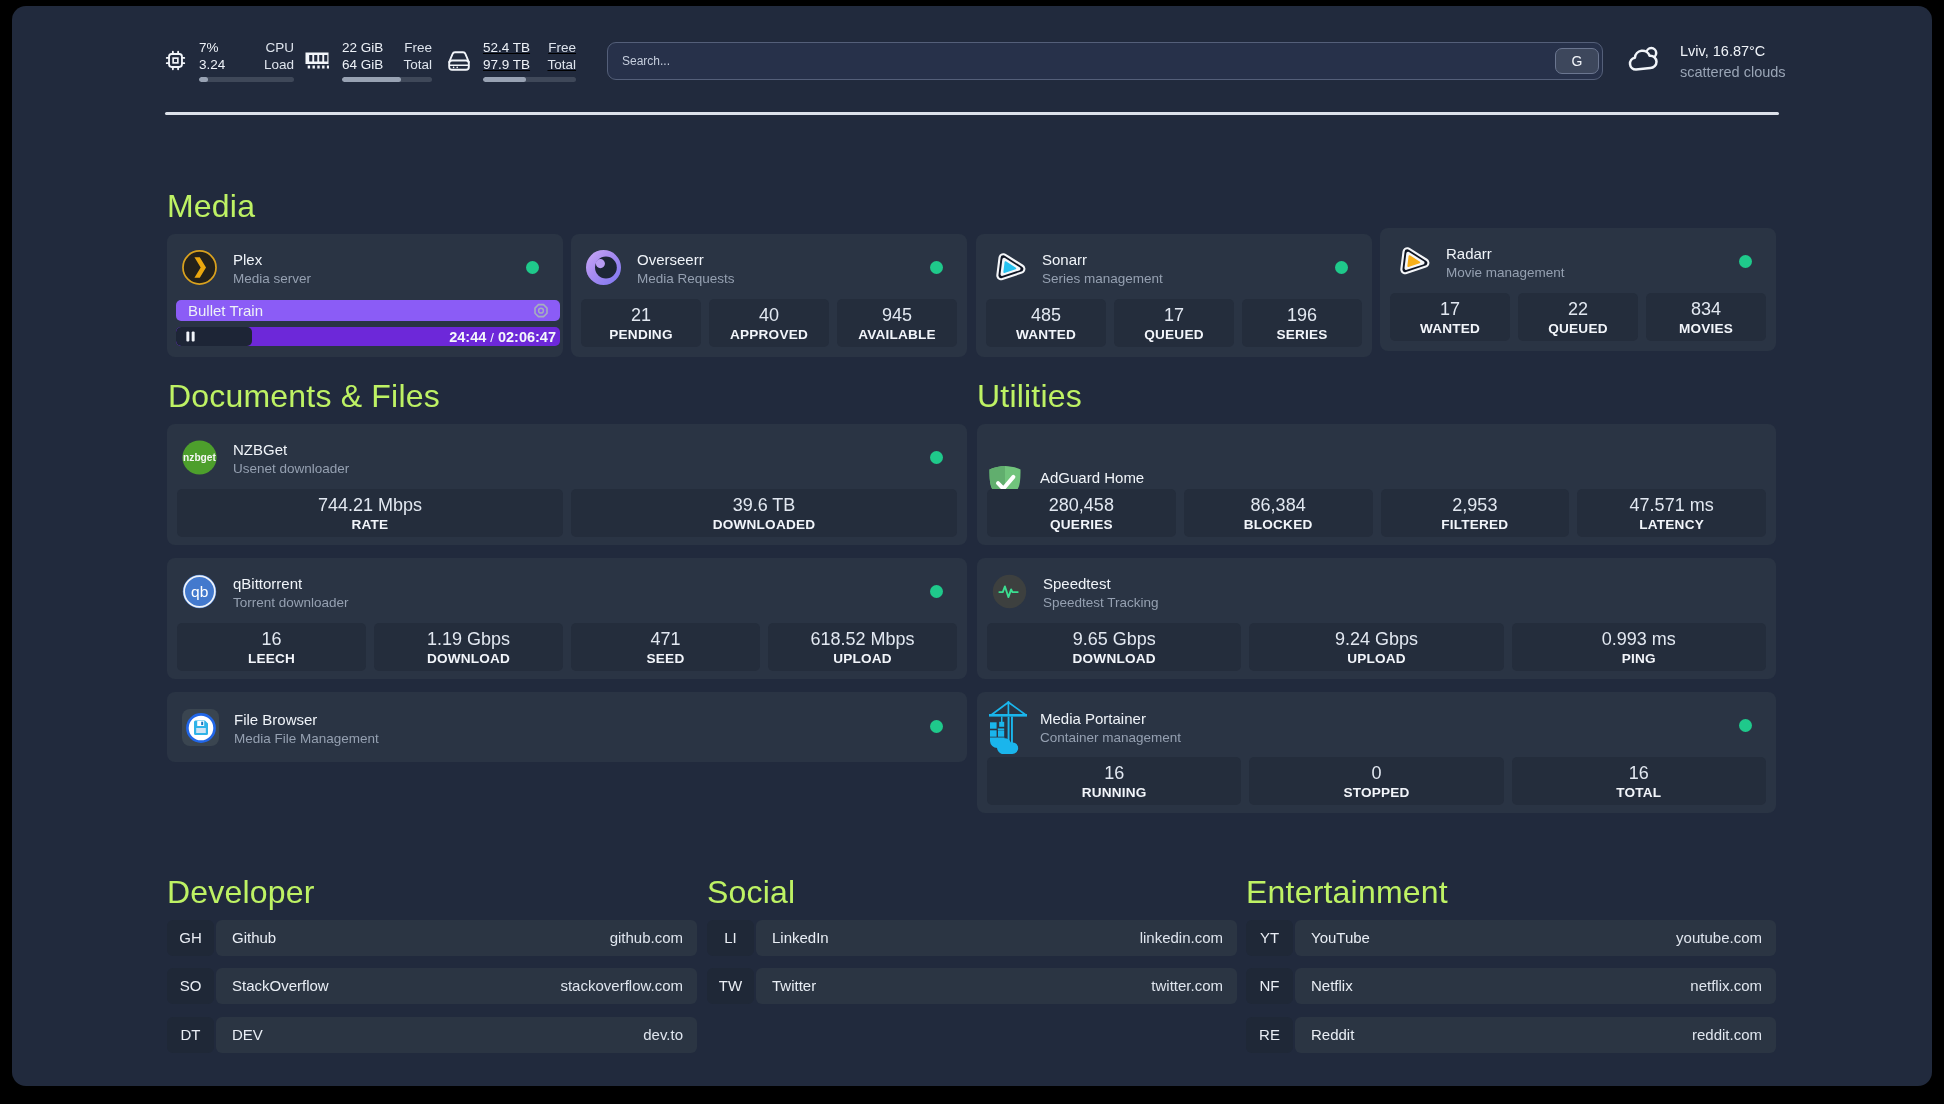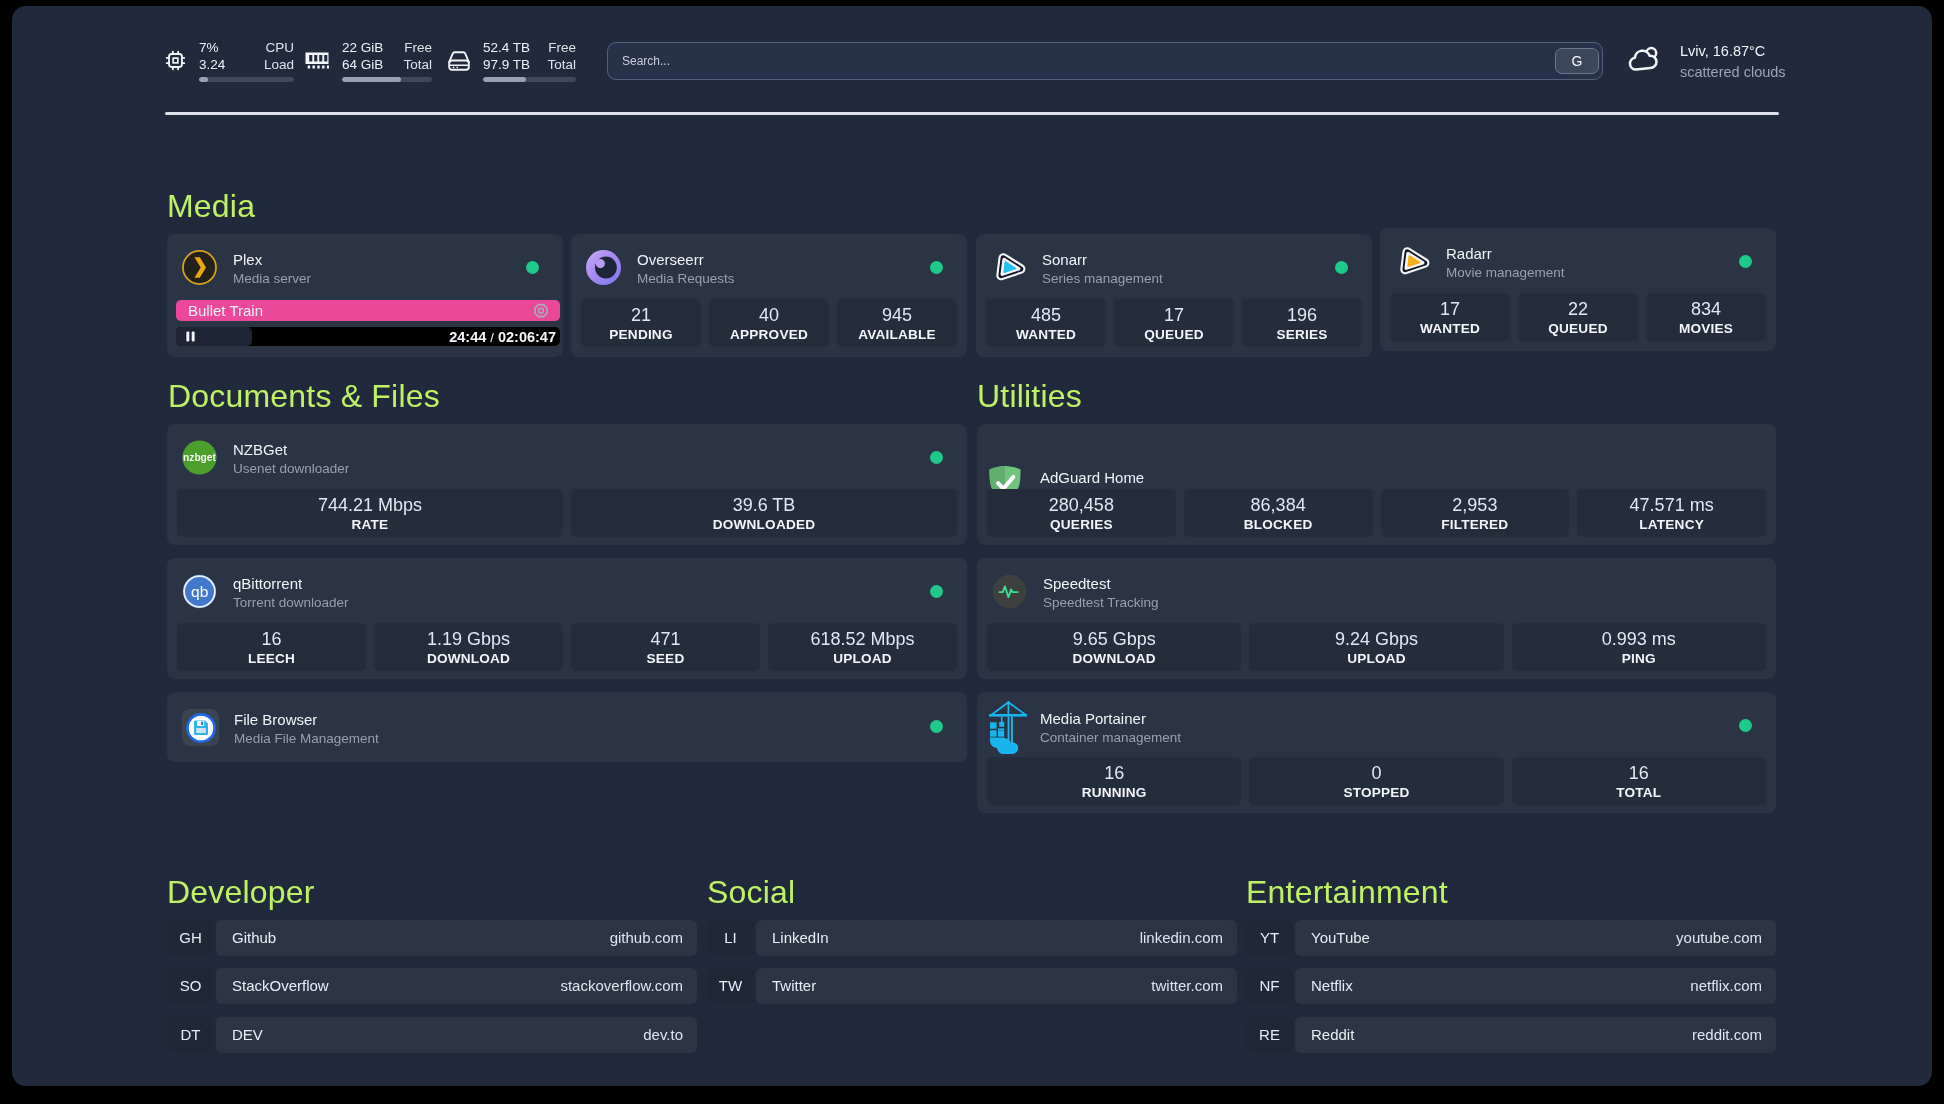--- a/index.html
+++ b/index.html
@@ -39,23 +39,23 @@
 .ctxt { margin-left:16px; padding-top:1px; }
 .ctitle { font-size:15px; line-height:18px; color:#f0f4f9; }
 .csub { font-size:13.5px; line-height:17px; color:#95a0b1; margin-top:1px; }
 .dot { position:absolute; width:13px; height:13px; border-radius:50%; background:#1fc98b; right:24px; top:27px; }
 .wrow { position:absolute; left:10px; right:10px; top:65px; height:48px; display:flex; gap:8px; }
 .block { flex:1; background:#242d3c; border-radius:5px; text-align:center; padding-top:6px; }
 .bval { font-size:18px; line-height:20.5px; color:#e2e8f1; }
 .blab { font-size:13.6px; line-height:16.5px; color:#f2f5fa; font-weight:700; letter-spacing:0.2px; margin-top:1px; }
 
 
-.ptitle { position:absolute; left:9px; right:3px; top:66px; height:21px; background:#ec4899; border-radius:5px; }
+.ptitle { position:absolute; left:9px; right:3px; top:66px; height:21px; background:#8b5cf6; border-radius:5px; }
 .ptitle .nm { position:absolute; left:12px; top:1px; font-size:15px; color:#edf1f7; line-height:19px; }
-.pbar { position:absolute; left:9px; right:3px; top:93px; height:19px; background:#000000; border-radius:5px; overflow:hidden; }
+.pbar { position:absolute; left:9px; right:3px; top:93px; height:19px; background:#6d28d9; border-radius:5px; overflow:hidden; }
 .pbar .pfill { position:absolute; left:0; top:0; bottom:0; width:76px; background:#1d2536; border-radius:5px; }
 .ptime { position:absolute; right:4px; top:0.5px; font-size:14.5px; font-weight:700; color:#f4f7fb; line-height:18px; }
 
 
 .bmrow { position:absolute; height:36px; }
 .bmabbr { position:absolute; left:0; top:0; width:47px; height:36px; background:#1f2837; border-radius:6px; color:#e9edf4; font-size:15px; text-align:center; line-height:36px; }
 .bmbar { position:absolute; left:49px; right:0; top:0; height:36px; background:#2b3543; border-radius:6px; }
 .bmname { position:absolute; left:16px; top:9px; font-size:15px; color:#e9eef5; line-height:18px; }
 .bmurl { position:absolute; right:14px; top:9px; font-size:15px; color:#dfe5ee; line-height:18px; }
 </style>
@@ -102,21 +102,21 @@
     <div class="rrow">
         <span>64 GiB</span>
         <span class="lab">Total</span>
       </div>
     <div class="rbar">
         <div class="fill" style="width:66%;"></div>
       </div>
   </div>
 </div>
 
-<div class="res" style="left:448px;">
+<div class="res" style="left:448px;text-decoration:underline;">
   <svg class="ricon" width="22" height="20" viewBox="0 0 22 20" style="margin-top:11px;" fill="none" stroke="#f2f5fa" stroke-width="1.9" stroke-linejoin="round" stroke-linecap="round">
     <path d="M1.2 11 L4.6 2.9 A2.6 2.6 0 0 1 7 1.2 h8 a2.6 2.6 0 0 1 2.4 1.7 L20.8 11"></path>
     <rect x="1.2" y="9.5" width="19.6" height="9.3" rx="2.8"></rect>
     <path d="M1.5 14.2 h19" stroke-width="1.6"></path>
     <circle cx="5.6" cy="16.4" r="0.8" fill="#f2f5fa" stroke="none"></circle>
     <circle cx="9.2" cy="16.4" r="0.8" fill="#f2f5fa" stroke="none"></circle>
   </svg>
   <div class="rbody" style="width:93px;">
     <div class="rrow">
         <span>52.4 TB</span>

